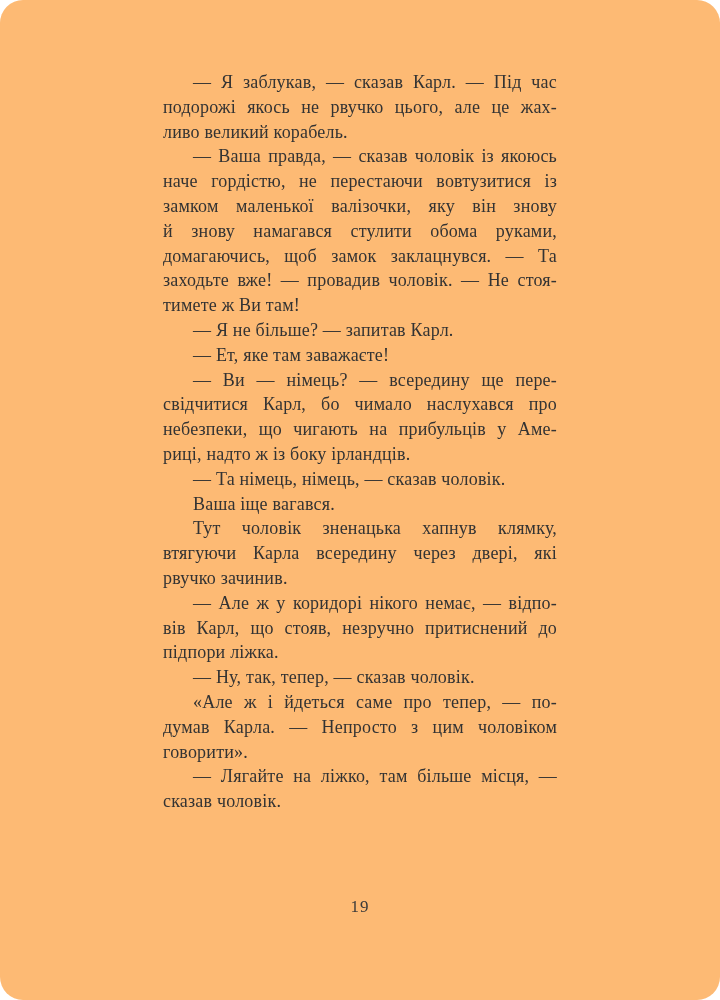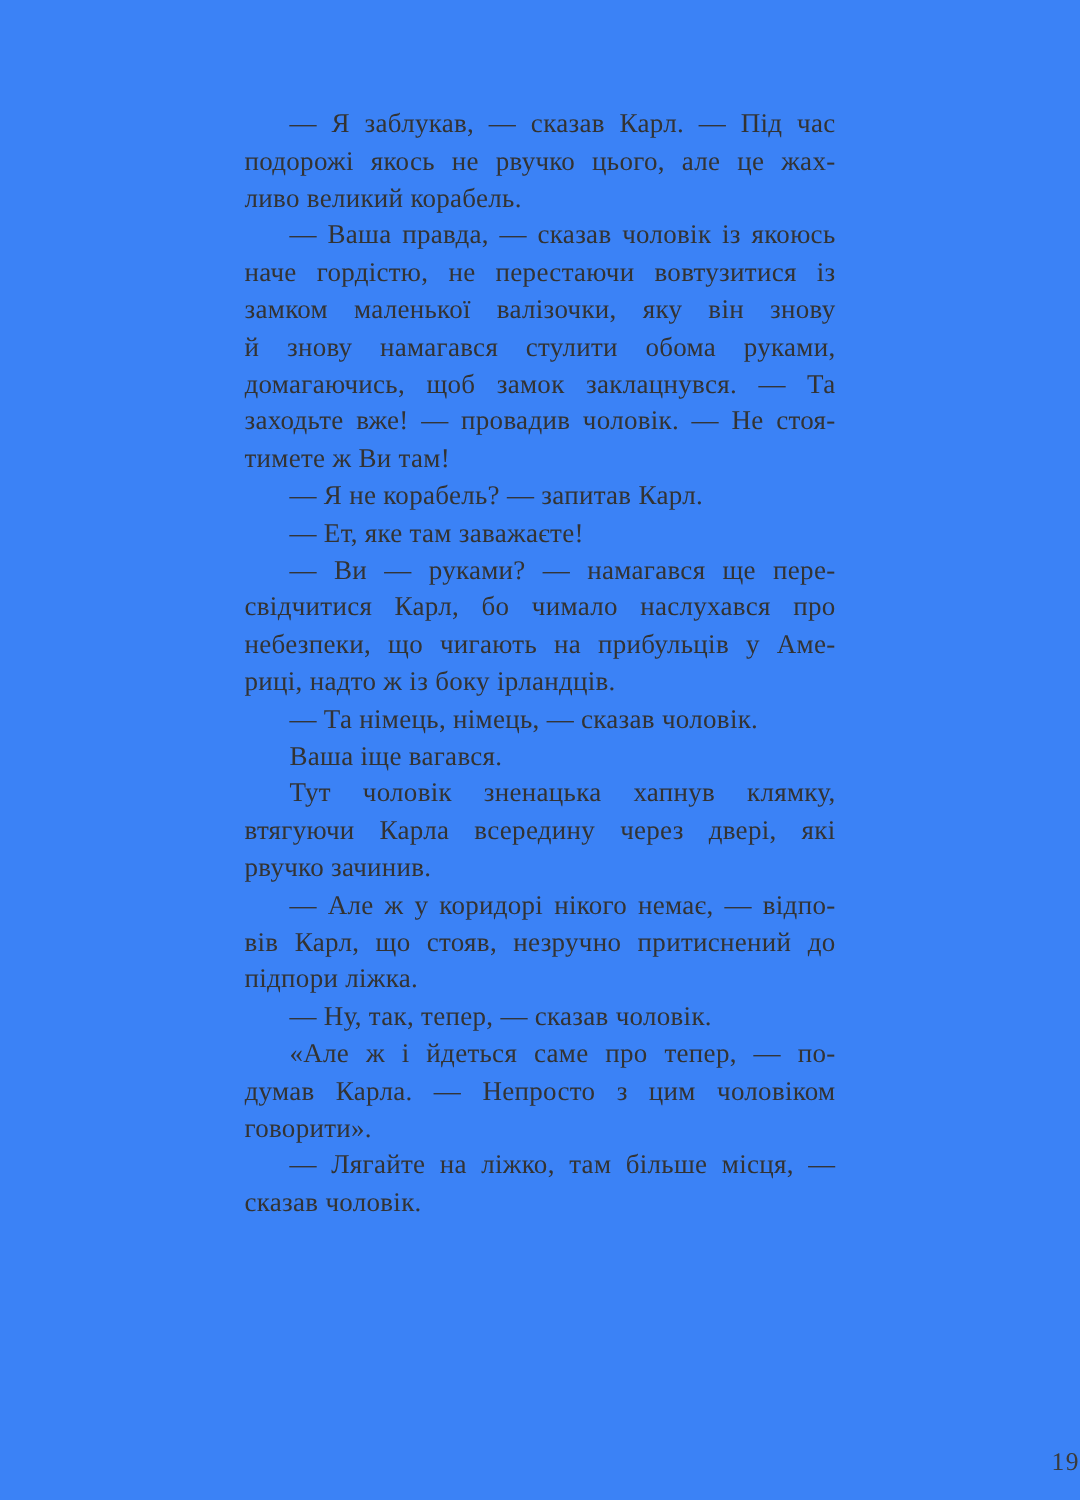--- a/index.html
+++ b/index.html
@@ -10,22 +10,23 @@
     width: 720px;
     height: 1000px;
     background: #ffffff;
     font-family: "Liberation Serif", "DejaVu Serif", serif;
     overflow: hidden;
   }
   .book-page {
     position: relative;
     width: 720px;
     height: 1000px;
-    background: #3b82f6;
+    background: #fdba74;
     color: #333333;
+    border-radius: 23px;
   }
   .text-block {
     position: absolute;
     left: 163px;
     top: 70px;
     width: 394px;
     font-size: 18px;
     line-height: 24.8px;
     letter-spacing: 0.2px;
   }
@@ -41,24 +42,24 @@
     height: 24.8px;
   }
   .line.first {
     padding-left: 30px;
   }
   .line.plast {
     text-align-last: left;
   }
   .page-number {
     position: absolute;
-    top: 965px;
+    top: 897px;
     left: 0;
     width: 720px;
-    text-align: right;
+    text-align: center;
     font-size: 17px;
     color: #3a3a3a;
     letter-spacing: 1px;
     font-variant-numeric: oldstyle-nums;
   }
 </style>
 </head>
 <body>
 
 <div class="book-page">
@@ -71,27 +72,27 @@
       <div class="paragraph">
         <div class="line first">— Ваша правда, — сказав чоловік із якоюсь</div>
         <div class="line">наче гордістю, не перестаючи вовтузитися із</div>
         <div class="line">замком маленької валізочки, яку він знову</div>
         <div class="line">й знову намагався стулити обома руками,</div>
         <div class="line">домагаючись, щоб замок заклацнувся. — Та</div>
         <div class="line">заходьте вже! — провадив чоловік. — Не стоя-</div>
         <div class="line plast">тимете ж Ви там!</div>
       </div>
       <div class="paragraph">
-        <div class="line first plast">— Я не корабель? — запитав Карл.</div>
+        <div class="line first plast">— Я не більше? — запитав Карл.</div>
       </div>
       <div class="paragraph">
         <div class="line first plast">— Ет, яке там заважаєте!</div>
       </div>
       <div class="paragraph">
-        <div class="line first">— Ви — руками? — намагався ще пере-</div>
+        <div class="line first">— Ви — німець? — всередину ще пере-</div>
         <div class="line">свідчитися Карл, бо чимало наслухався про</div>
         <div class="line">небезпеки, що чигають на прибульців у Аме-</div>
         <div class="line plast">риці, надто ж із боку ірландців.</div>
       </div>
       <div class="paragraph">
         <div class="line first plast">— Та німець, німець, — сказав чоловік.</div>
       </div>
       <div class="paragraph">
         <div class="line first plast">Ваша іще вагався.</div>
       </div>

